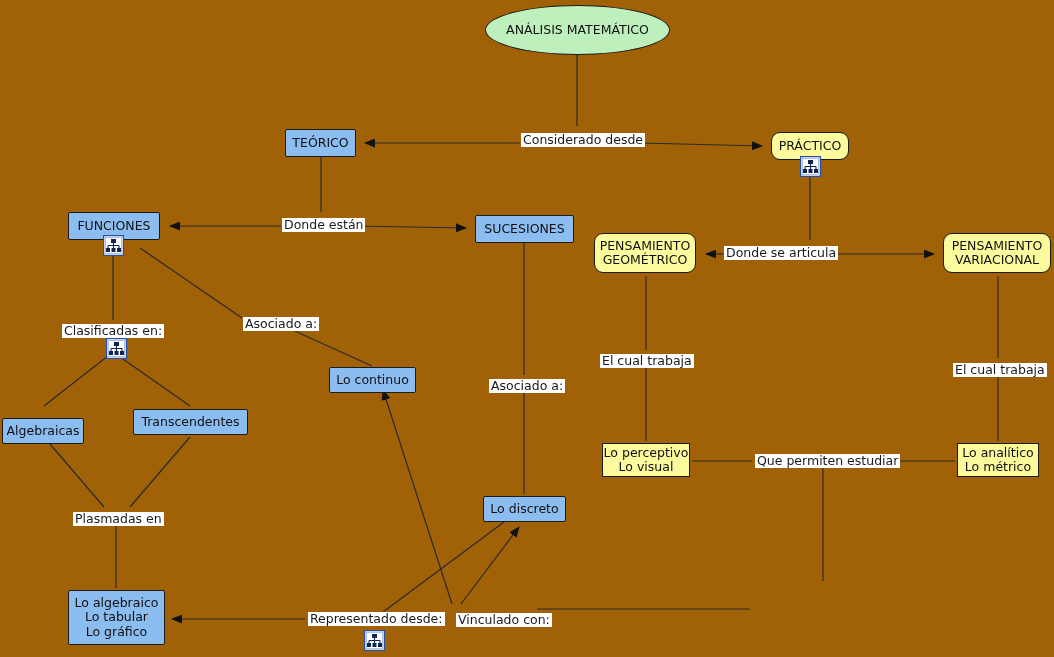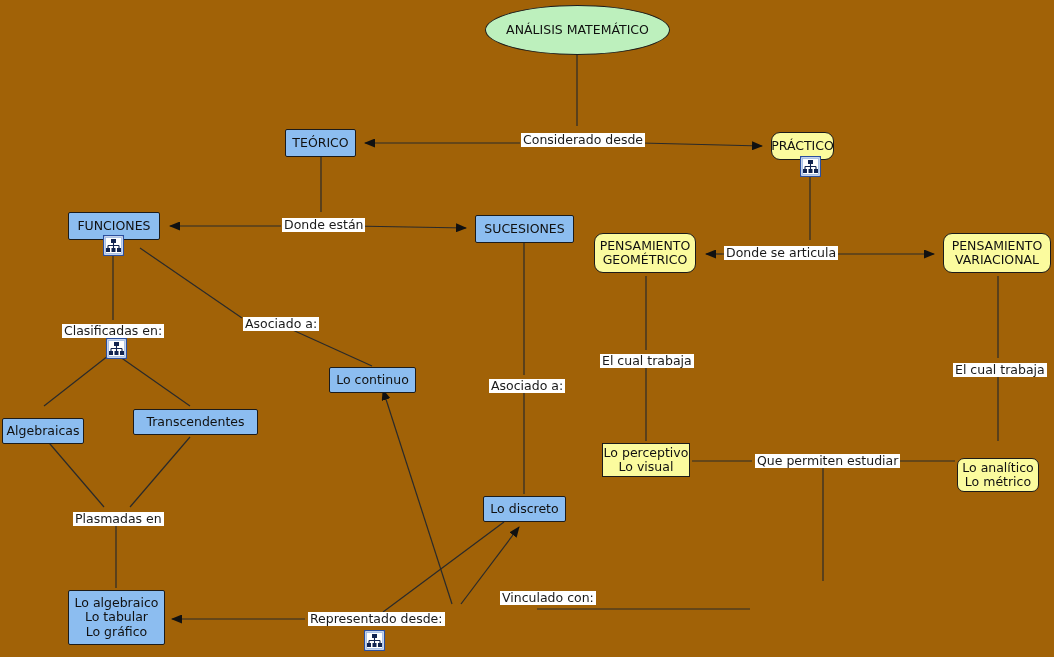--- a/index.html
+++ b/index.html
@@ -79,62 +79,62 @@
 
       <line x1="504" y1="522" x2="383" y2="612"></line>
       <line x1="305" y1="619" x2="172" y2="619" marker-end="url(#arrow)"></line>
     </g>
   </svg>
 
   <div class="node green-ellipse" style="left:485px;top:5px;width:185px;height:50px;">ANÁLISIS MATEMÁTICO</div>
 
   <div class="node blue" style="left:285px;top:129px;width:71px;height:28px;">TEÓRICO</div>
 
-  <div class="node yellow-round" style="left:771px;top:132px;width:63px;height:28px;">PRÁCTICO</div>
+  <div class="node yellow-round" style="left:771px;top:132px;width:78px;height:28px;">PRÁCTICO</div>
 
   <div class="node blue" style="left:68px;top:212px;width:92px;height:28px;">FUNCIONES</div>
 
   <div class="node blue" style="left:475px;top:215px;width:99px;height:28px;">SUCESIONES</div>
 
   <div class="node yellow-round" style="left:594px;top:233px;width:102px;height:40px;">PENSAMIENTO
 GEOMÉTRICO</div>
 
   <div class="node yellow-round" style="left:943px;top:233px;width:108px;height:40px;">PENSAMIENTO
 VARIACIONAL</div>
 
   <div class="node blue" style="left:329px;top:367px;width:87px;height:26px;">Lo continuo</div>
 
   <div class="node blue" style="left:2px;top:409px;width:82px;height:26px;margin-top:9px;">Algebraicas</div>
 
-  <div class="node blue" style="left:133px;top:409px;width:125px;height:26px;">Transcendentes</div>
+  <div class="node blue" style="left:133px;top:409px;width:115px;height:26px;">Transcendentes</div>
 
   <div class="node yellow-sq" style="left:602px;top:443px;width:88px;height:34px;">Lo perceptivo
 Lo visual</div>
 
-  <div class="node yellow-sq" style="left:957px;top:458px;width:82px;height:34px;border-radius:7px;">Lo analítico
+  <div class="node yellow-sq" style="left:957px;top:443px;width:82px;height:34px;">Lo analítico
 Lo métrico</div>
 
   <div class="node blue" style="left:483px;top:496px;width:83px;height:26px;">Lo discreto</div>
 
   <div class="node blue" style="left:68px;top:590px;width:97px;height:55px;">Lo algebraico
 Lo tabular
 Lo gráfico</div>
 
 
   <div class="edge-label" style="left:521px;top:133px;">Considerado desde</div>
   <div class="edge-label" style="left:282px;top:218px;">Donde están</div>
   <div class="edge-label" style="left:724px;top:246px;">Donde se articula</div>
   <div class="edge-label" style="left:62px;top:324px;">Clasificadas en:</div>
   <div class="edge-label" style="left:243px;top:317px;">Asociado a:</div>
   <div class="edge-label" style="left:489px;top:379px;">Asociado a:</div>
   <div class="edge-label" style="left:600px;top:354px;">El cual trabaja</div>
   <div class="edge-label" style="left:953px;top:363px;">El cual trabaja</div>
   <div class="edge-label" style="left:73px;top:512px;">Plasmadas en</div>
   <div class="edge-label" style="left:755px;top:454px;">Que permiten estudiar</div>
-  <div class="edge-label" style="left:456px;top:591px;margin-left:44px;">Vinculado con:</div>
+  <div class="edge-label" style="left:456px;top:613px;">Vinculado con:</div>
   <div class="edge-label" style="left:308px;top:612px;">Representado desde:</div>
 
   <div class="mapicon" style="left:800px;top:156px;">
     <svg width="21" height="21" viewBox="0 0 21 21" xmlns="http://www.w3.org/2000/svg">
       <rect x="0.5" y="0.5" width="20" height="20" fill="#eef4ff" stroke="#2b4f9e" stroke-width="1.4"></rect>
       <rect x="2.5" y="2.5" width="16" height="16" fill="#ffffff" stroke="#9ab6e0" stroke-width="0.8"></rect>
       <rect x="8" y="4" width="5" height="4" fill="#11234f"></rect>
       <path d="M10.5 8 L10.5 10.5 M5 10.5 L16 10.5 M5 10.5 L5 13 M10.5 10.5 L10.5 13 M16 10.5 L16 13" stroke="#11234f" stroke-width="1.1" fill="none"></path>
       <rect x="3" y="13" width="4" height="4" fill="#11234f"></rect>
       <rect x="8.5" y="13" width="4" height="4" fill="#11234f"></rect>

